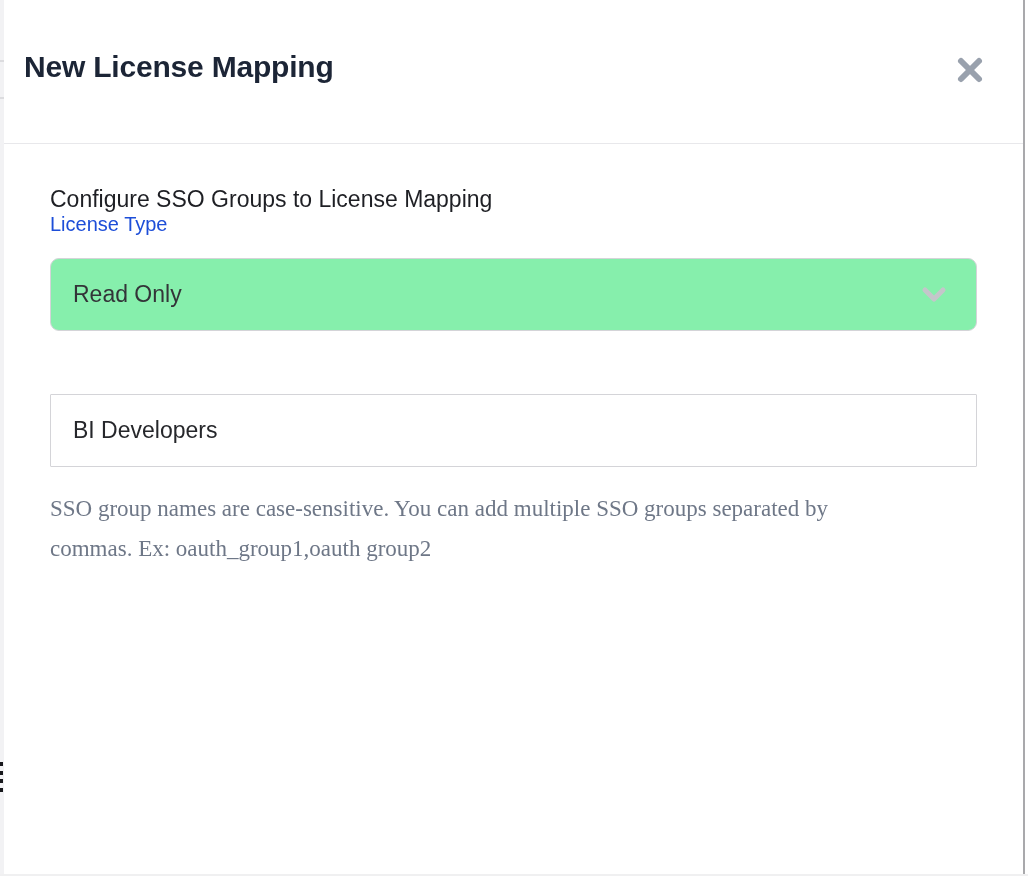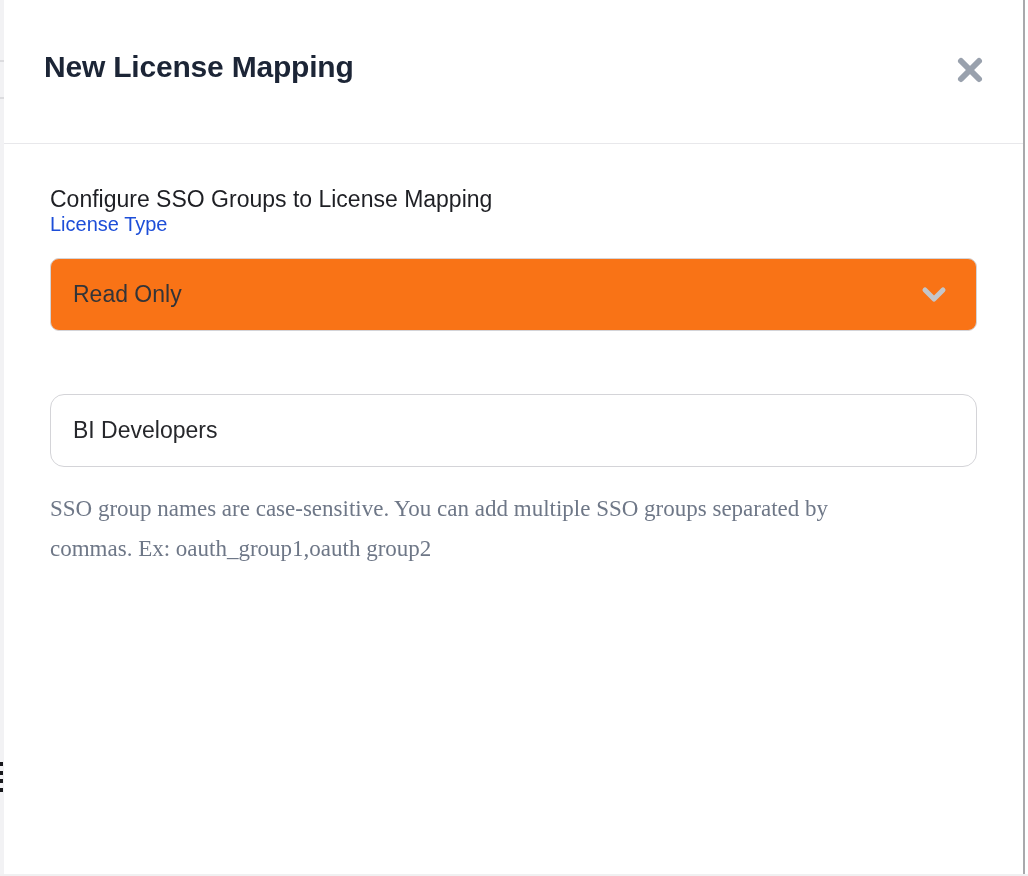--- a/index.html
+++ b/index.html
@@ -47,21 +47,21 @@
     background: #ffffff;
   }
 
   .modal-header {
     position: relative;
     height: 144px;
     border-bottom: 1px solid #e8e8eb;
     display: flex; align-items: center;
   }
   .modal-title {
-    position: absolute; left: 40px; top: 50px;
+    position: absolute; left: 20px; top: 50px;
     font-size: 30px; font-weight: 700;
     color: #1c2536;
     letter-spacing: -0.2px;
   }
   .close-btn {
     position: absolute; right: 36px; top: 52px;
     width: 38px; height: 38px;
     background: none; border: none; cursor: pointer;
     display: flex; align-items: center; justify-content: center;
   }
@@ -80,38 +80,38 @@
     font-weight: 400;
     color: #1d4ed8;
     margin-bottom: 22px;
   }
 
   .select-box {
     position: relative;
     width: 927px; height: 73px;
     border: 1px solid #d4d4d8;
     border-radius: 9px;
-    background: #f97316;
+    background: #86efac;
     display: flex; align-items: center;
     padding: 0 22px;
     cursor: pointer;
     margin-bottom: 63px;
   }
   .select-value {
     font-size: 23px;
     color: #333438;
   }
   .select-chevron {
     position: absolute; right: 28px; top: 24px;
   }
 
   .text-input {
     width: 927px; height: 73px;
     border: 1px solid #d4d4d8;
-    border-radius: 14px;
+    border-radius: 1px;
     background: #ffffff;
     padding: 0 22px;
     font-size: 23px;
     color: #26272b;
     font-family: "Liberation Sans", "DejaVu Sans", sans-serif;
     outline: none;
     display: block;
     margin-bottom: 22px;
   }
 

